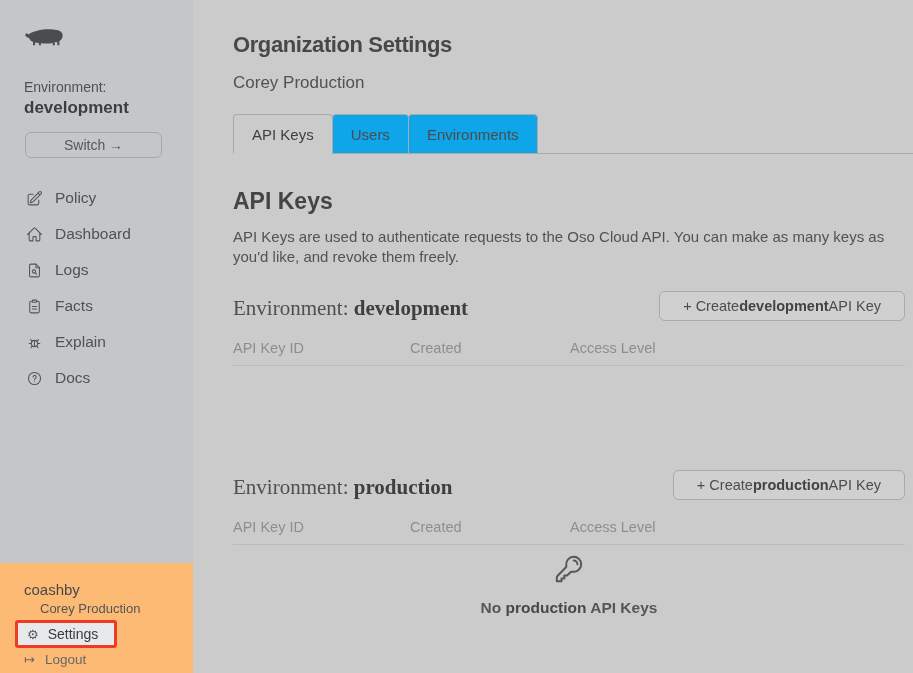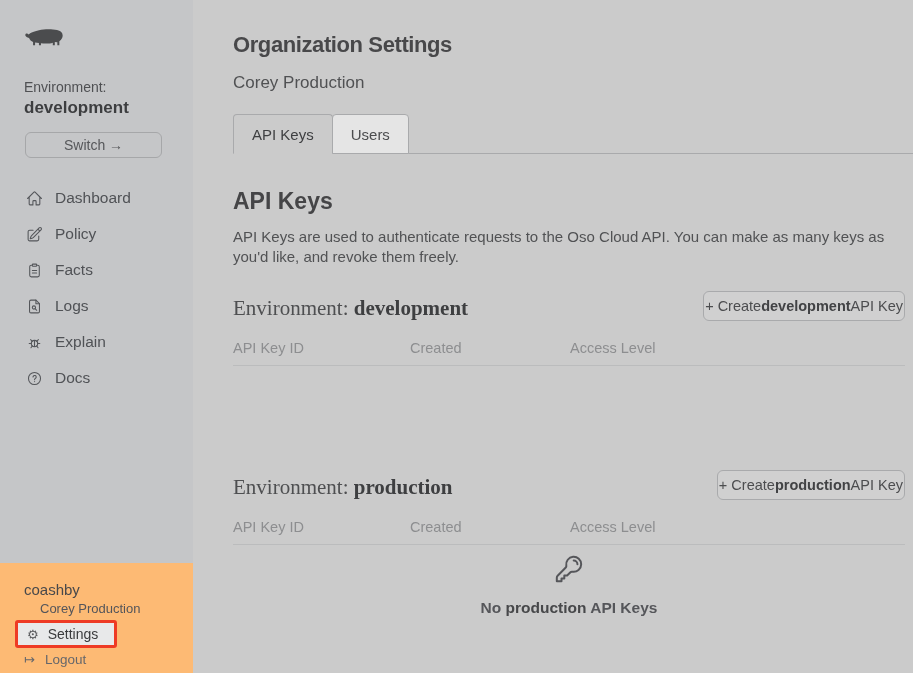--- a/index.html
+++ b/index.html
@@ -35,31 +35,31 @@
 
   
   .content { position:relative; flex:1; background:#cbcbcb; }
   .page-title { position:absolute; left:40px; top:32px; font-size:22px; font-weight:bold;
     color:#48484a; letter-spacing:-0.4px; }
   .page-subtitle { position:absolute; left:40px; top:73px; font-size:17px; color:#505153; }
 
   .tabs { position:absolute; left:40px; top:114px; display:flex; }
   .tabs-divider { position:absolute; left:40px; right:0; top:153px; height:1px; background:#a9aaac; }
   .tab { padding:0 18px; height:40px; display:flex; align-items:center; font-size:15px;
-    background:#e5e5e5; color:#4b4c4e; border:1px solid #a9aaac; border-radius:4px 4px 0 0;
+    background:#0ea5e9; color:#4b4c4e; border:1px solid #a9aaac; border-radius:4px 4px 0 0;
     cursor:pointer; position:relative; z-index:1; margin-right:-1px; }
   .tab.active { background:#cbcbcb; color:#3e3f41; border-bottom-color:#cbcbcb; }
 
   .section-title { position:absolute; left:40px; top:188px; font-size:23px; font-weight:bold; color:#454547; }
   .section-desc { position:absolute; left:40px; top:227px; width:670px; font-size:15px;
     line-height:20px; color:#515254; }
 
   .env-row-label { position:absolute; left:40px; font-size:21px; color:#4e4f51;font-family:Liberation Serif, serif; }
   .env-row-label b { color:#3e3f41; }
-  .create-btn { position:absolute; right:8px; height:30px; padding:0 1px;
+  .create-btn { position:absolute; right:8px; height:30px; padding:0 23px;
     background:#d0d0d0; border:1px solid #a9aaac; border-radius:6px;
     font-size:14.5px; color:#4c4d4f; display:flex; align-items:center; cursor:pointer; }
   .create-btn b { font-weight:bold; color:#424345; }
 
   .table-head { position:absolute; left:40px; width:672px; display:flex;
     font-size:14.5px; color:#8d8e90; padding-bottom:9px; border-bottom:1px solid #bbbcbd; }
   .col-keyid { width:177px; } .col-created { width:160px; } .col-access { flex:1; }
 
   .empty-state { position:absolute; left:40px; width:672px; text-align:center; }
   .empty-state svg { width:30px; height:30px; stroke:#55565a; fill:none;
@@ -78,44 +78,44 @@
       <path fill="#4b4c4e" d="M7,15 C5,12.5 2.2,13.2 2,15.5 C1.8,17.5 3.2,18.6 5.4,19.4 L7.6,20.2 C8.6,23.2 10.8,25.2 13.6,26.2 L13.6,31 L16.6,31 L16.6,27 L22.4,27.8 L22.4,31 L25.4,31 L25.4,28 C30.5,29 38.5,29 43.2,27.2 L43.2,31 L46.2,31 L46.2,26.4 L50,26.8 L50,31 L53,31 L53,25.2 C56.2,23 58.2,19.8 58,16.2 C57.8,11.8 54.5,9.2 49.5,8.2 C41.5,6.4 30,6.6 22.5,8.6 C16.5,10.2 12,11.2 9.2,13.2 C8.2,14 7.6,14.6 7,15 Z"></path>
     </svg>
 
     <div class="env-label">Environment:</div>
     <div class="env-value">development</div>
     <button class="switch-btn">Switch →</button>
 
     <div class="nav">
       <div class="nav-item">
         <svg viewBox="0 0 24 24">
-            <path d="M2.25 12l8.954-8.955c.44-.439 1.152-.439 1.591 0L21.75 12M4.5 9.75v10.125c0 .621.504 1.125 1.125 1.125H9.75v-4.875c0-.621.504-1.125 1.125-1.125h2.25c.621 0 1.125.504 1.125 1.125V21h4.125c.621 0 1.125-.504 1.125-1.125V9.75"></path>
-          </svg>
-        <span>Dashboard</span>
-      </div>
-      <div class="nav-item">
-        <svg viewBox="0 0 24 24">
             <path d="M16.862 4.487l1.687-1.688a1.875 1.875 0 112.652 2.652L10.582 16.07a4.5 4.5 0 01-1.897 1.13L6 18l.8-2.685a4.5 4.5 0 011.13-1.897l8.932-8.931zm0 0L19.5 7.125M18 14v4.75A2.25 2.25 0 0115.75 21H5.25A2.25 2.25 0 013 18.75V8.25A2.25 2.25 0 015.25 6H10"></path>
           </svg>
         <span>Policy</span>
       </div>
       <div class="nav-item">
         <svg viewBox="0 0 24 24">
-            <path d="M9 12h6m-6 3.5h6M9 3.75A.75.75 0 019.75 3h4.5a.75.75 0 01.75.75v1.5a.75.75 0 01-.75.75h-4.5A.75.75 0 019 5.25v-1.5zM9 4.5H7.5A2.25 2.25 0 005.25 6.75v12A2.25 2.25 0 007.5 21h9a2.25 2.25 0 002.25-2.25v-12A2.25 2.25 0 0016.5 4.5H15"></path>
+            <path d="M2.25 12l8.954-8.955c.44-.439 1.152-.439 1.591 0L21.75 12M4.5 9.75v10.125c0 .621.504 1.125 1.125 1.125H9.75v-4.875c0-.621.504-1.125 1.125-1.125h2.25c.621 0 1.125.504 1.125 1.125V21h4.125c.621 0 1.125-.504 1.125-1.125V9.75"></path>
           </svg>
-        <span>Facts</span>
+        <span>Dashboard</span>
       </div>
       <div class="nav-item">
         <svg viewBox="0 0 24 24">
             <path d="M14 3H7a2 2 0 00-2 2v14a2 2 0 002 2h10a2 2 0 002-2V8l-5-5z"></path>
             <path d="M14 3v5h5"></path>
             <circle cx="11.2" cy="13.4" r="2.3"></circle>
             <path d="M12.9 15.1l2.2 2.2"></path>
           </svg>
         <span>Logs</span>
+      </div>
+      <div class="nav-item">
+        <svg viewBox="0 0 24 24">
+            <path d="M9 12h6m-6 3.5h6M9 3.75A.75.75 0 019.75 3h4.5a.75.75 0 01.75.75v1.5a.75.75 0 01-.75.75h-4.5A.75.75 0 019 5.25v-1.5zM9 4.5H7.5A2.25 2.25 0 005.25 6.75v12A2.25 2.25 0 007.5 21h9a2.25 2.25 0 002.25-2.25v-12A2.25 2.25 0 0016.5 4.5H15"></path>
+          </svg>
+        <span>Facts</span>
       </div>
       <div class="nav-item">
         <svg viewBox="0 0 24 24">
             <circle cx="12" cy="13.5" r="4.5"></circle>
             <path d="M12 9.5v8M9 10.3L6.5 7.8M15 10.3l2.5-2.5M7.5 13.5h-3M16.5 13.5h3M9 16.8L7 19.4M15 16.8l2 2.6"></path>
           </svg>
         <span>Explain</span>
       </div>
       <div class="nav-item">
         <svg viewBox="0 0 24 24">
@@ -145,20 +145,21 @@
 
   <div class="content">
 
     <h1 class="page-title">Organization Settings</h1>
     <div class="page-subtitle">Corey Production</div>
 
     <div class="tabs-divider"></div>
     <div class="tabs">
       <div class="tab active">API Keys</div>
       <div class="tab">Users</div>
+      <div class="tab">Environments</div>
     </div>
 
     <h2 class="section-title">API Keys</h2>
     <p class="section-desc">API Keys are used to authenticate requests to the Oso Cloud API. You can make as many keys as you'd like, and revoke them freely.</p>
 
     <div class="env-row-label" style="top:296px;"><span>Environment: </span><b>development</b></div>
     <button class="create-btn" style="top:291px;">
         <span>+ Create </span>
         <b>development</b>
         <span> API Key</span>

